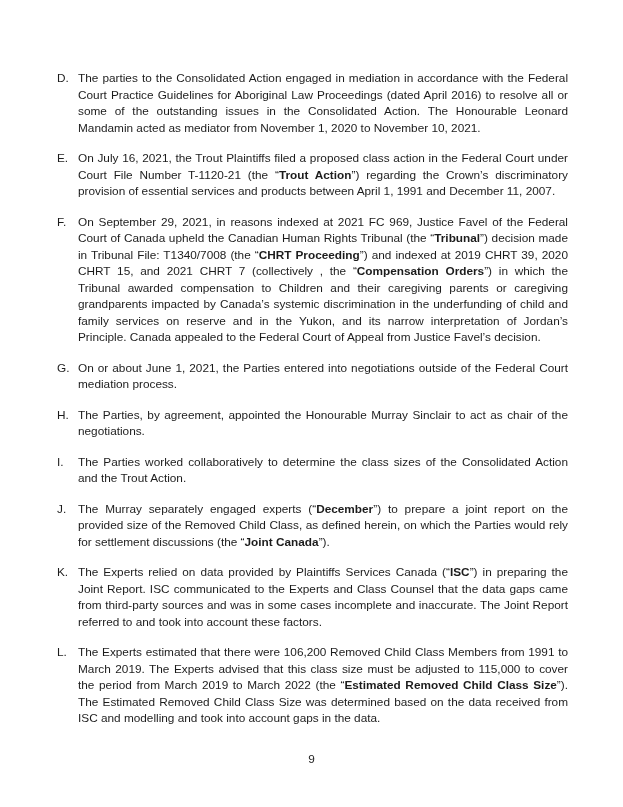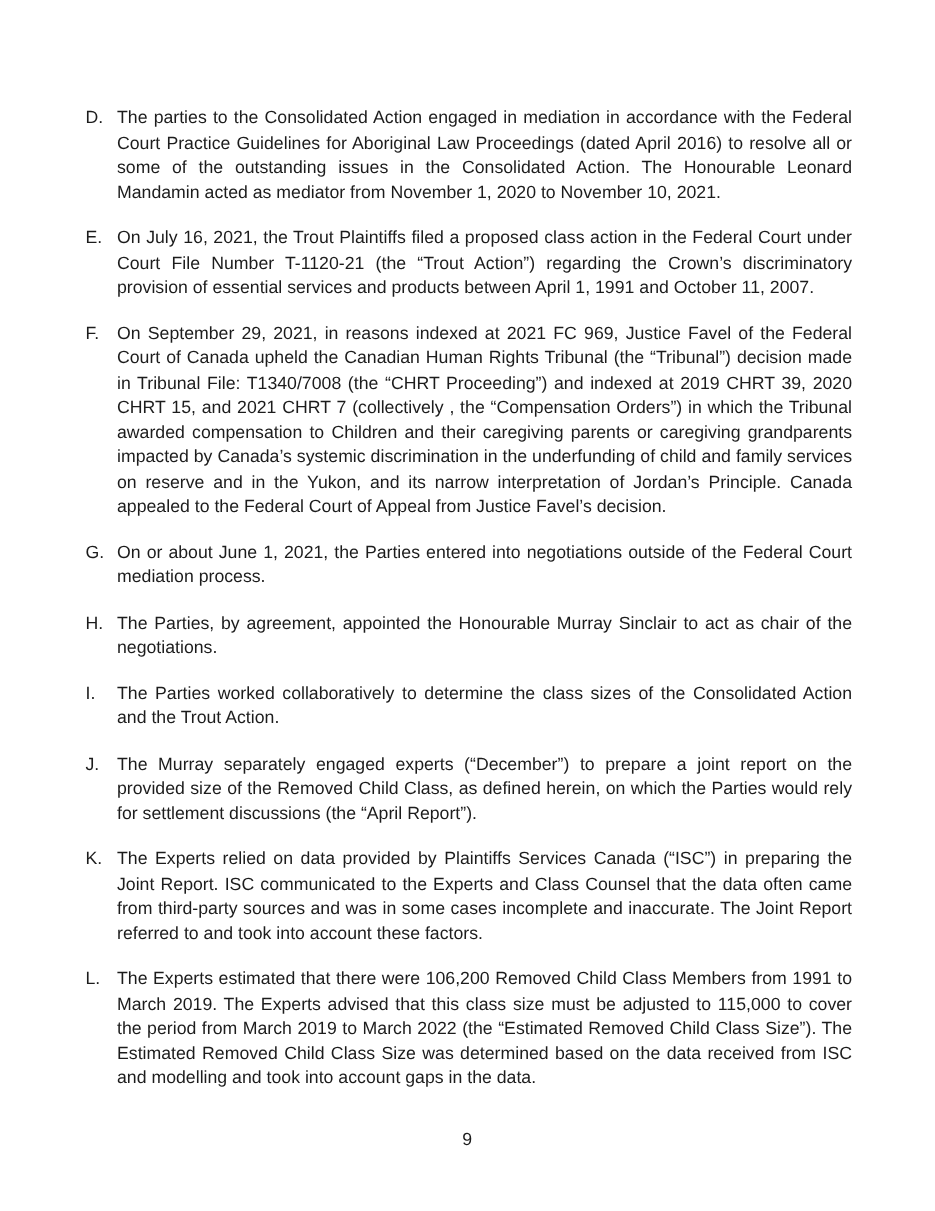--- a/index.html
+++ b/index.html
@@ -29,21 +29,21 @@
     margin: 0 0 14px 0;
   }
   .para-label {
     flex: 0 0 21px;
   }
   .para-body {
     flex: 1 1 auto;
     text-align: justify;
   }
   .para-body b {
-    font-weight: normal;
+    font-weight: bold;
   }
   .page-num {
     position: absolute;
     top: 752px;
     left: 0;
     width: 100%;
     text-align: center;
     font-size: 11.8px;
   }
 </style>
@@ -51,45 +51,45 @@
 <body>
 
 <div class="doc-page">
   <main class="content" id="para-root">
       <div class="para">
         <span class="para-label">D.</span>
         <div class="para-body"><span>The parties to the Consolidated Action engaged in mediation in accordance with the Federal Court Practice Guidelines for Aboriginal Law Proceedings (dated April 2016) to resolve all or some of the outstanding issues in the Consolidated Action. The Honourable Leonard Mandamin acted as mediator from November 1, 2020 to November 10, 2021.</span></div>
       </div>
       <div class="para">
         <span class="para-label">E.</span>
-        <div class="para-body"><span>On July 16, 2021, the Trout Plaintiffs filed a proposed class action in the Federal Court under Court File Number T-1120-21 (the “</span><b>Trout Action</b><span>”) regarding the Crown’s discriminatory provision of essential services and products between April 1, 1991 and October 11, 2007.</span></div>
+        <div class="para-body"><span>On July 16, 2021, the Trout Plaintiffs filed a proposed class action in the Federal Court under Court File Number T-1120-21 (the “</span><b>Trout Action</b><span>”) regarding the Crown’s discriminatory provision of essential services and products between April 1, 1991 and December 11, 2007.</span></div>
       </div>
       <div class="para">
         <span class="para-label">F.</span>
         <div class="para-body"><span>On September 29, 2021, in reasons indexed at 2021 FC 969, Justice Favel of the Federal Court of Canada upheld the Canadian Human Rights Tribunal (the “</span><b>Tribunal</b><span>”) decision made in Tribunal File: T1340/7008 (the “</span><b>CHRT Proceeding</b><span>”) and indexed at 2019 CHRT 39, 2020 CHRT 15, and 2021 CHRT 7 (collectively , the “</span><b>Compensation Orders</b><span>”) in which the Tribunal awarded compensation to Children and their caregiving parents or caregiving grandparents impacted by Canada’s systemic discrimination in the underfunding of child and family services on reserve and in the Yukon, and its narrow interpretation of Jordan’s Principle. Canada appealed to the Federal Court of Appeal from Justice Favel’s decision.</span></div>
       </div>
       <div class="para">
         <span class="para-label">G.</span>
         <div class="para-body"><span>On or about June 1, 2021, the Parties entered into negotiations outside of the Federal Court mediation process.</span></div>
       </div>
       <div class="para">
         <span class="para-label">H.</span>
         <div class="para-body"><span>The Parties, by agreement, appointed the Honourable Murray Sinclair to act as chair of the negotiations.</span></div>
       </div>
       <div class="para">
         <span class="para-label">I.</span>
         <div class="para-body"><span>The Parties worked collaboratively to determine the class sizes of the Consolidated Action and the Trout Action.</span></div>
       </div>
       <div class="para">
         <span class="para-label">J.</span>
-        <div class="para-body"><span>The Murray separately engaged experts (“</span><b>December</b><span>”) to prepare a joint report on the provided size of the Removed Child Class, as defined herein, on which the Parties would rely for settlement discussions (the “</span><b>April Report</b><span>”).</span></div>
+        <div class="para-body"><span>The Murray separately engaged experts (“</span><b>December</b><span>”) to prepare a joint report on the provided size of the Removed Child Class, as defined herein, on which the Parties would rely for settlement discussions (the “</span><b>Joint Canada</b><span>”).</span></div>
       </div>
       <div class="para">
         <span class="para-label">K.</span>
-        <div class="para-body"><span>The Experts relied on data provided by Plaintiffs Services Canada (“</span><b>ISC</b><span>”) in preparing the Joint Report. ISC communicated to the Experts and Class Counsel that the data often came from third-party sources and was in some cases incomplete and inaccurate. The Joint Report referred to and took into account these factors.</span></div>
+        <div class="para-body"><span>The Experts relied on data provided by Plaintiffs Services Canada (“</span><b>ISC</b><span>”) in preparing the Joint Report. ISC communicated to the Experts and Class Counsel that the data gaps came from third-party sources and was in some cases incomplete and inaccurate. The Joint Report referred to and took into account these factors.</span></div>
       </div>
       <div class="para">
         <span class="para-label">L.</span>
         <div class="para-body"><span>The Experts estimated that there were 106,200 Removed Child Class Members from 1991 to March 2019. The Experts advised that this class size must be adjusted to 115,000 to cover the period from March 2019 to March 2022 (the “</span><b>Estimated Removed Child Class Size</b><span>”). The Estimated Removed Child Class Size was determined based on the data received from ISC and modelling and took into account gaps in the data.</span></div>
       </div>
     </main>
   <footer class="page-num">9</footer>
 </div>
 
 </body></html>

